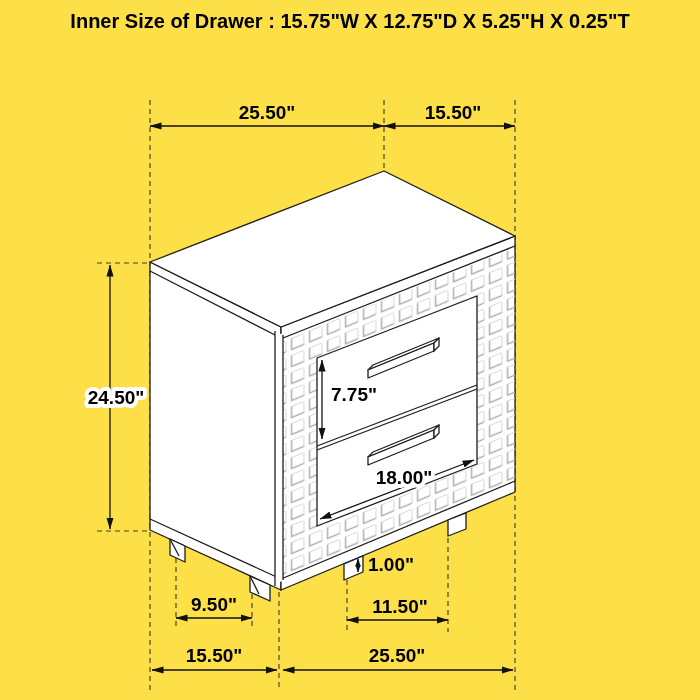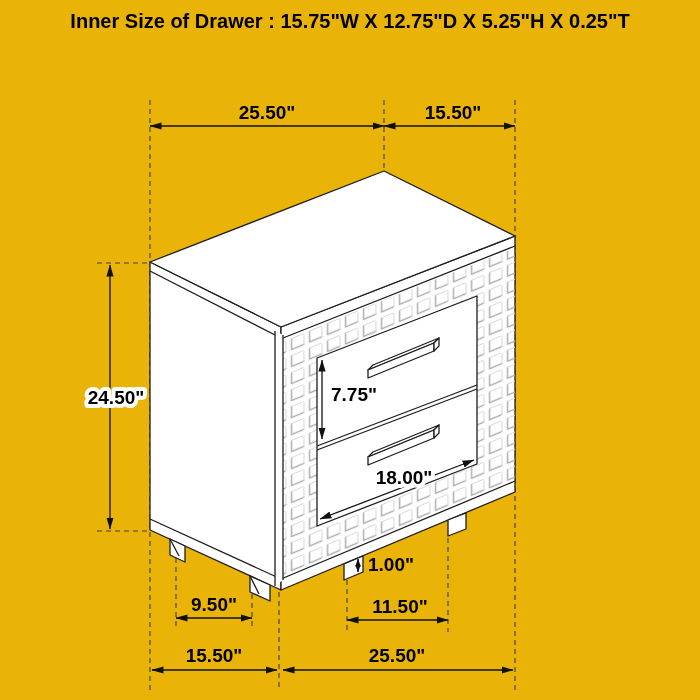--- a/index.html
+++ b/index.html
@@ -1,16 +1,16 @@
 <!DOCTYPE html>
 <html><head>
 <meta charset="utf-8">
 <style>
   html,body{margin:0;padding:0;background:#ffffff;}
-  .canvas{position:relative;width:700px;height:700px;background:#eab308;overflow:hidden;
+  .canvas{position:relative;width:700px;height:700px;background:#fde047;overflow:hidden;
           font-family:"Liberation Sans",sans-serif;}
   svg{display:block;}
   .lbl{font-family:"Liberation Sans",sans-serif;font-weight:bold;font-size:19px;fill:#000000;}
   .title{font-family:"Liberation Sans",sans-serif;font-weight:bold;font-size:20px;fill:#000000;}
   .halo{paint-order:stroke;stroke:#ffffff;stroke-width:8px;stroke-linejoin:round;}
   .edge{stroke:#1d1d1d;stroke-width:1.3;fill:none;stroke-linejoin:round;}
   .face{stroke:#1d1d1d;stroke-width:1.3;fill:#ffffff;stroke-linejoin:round;}
   .dash{stroke:#404040;stroke-width:1.15;fill:none;stroke-dasharray:5 4;}
   .dim{stroke:#111111;stroke-width:1.3;fill:none;}
 </style>

